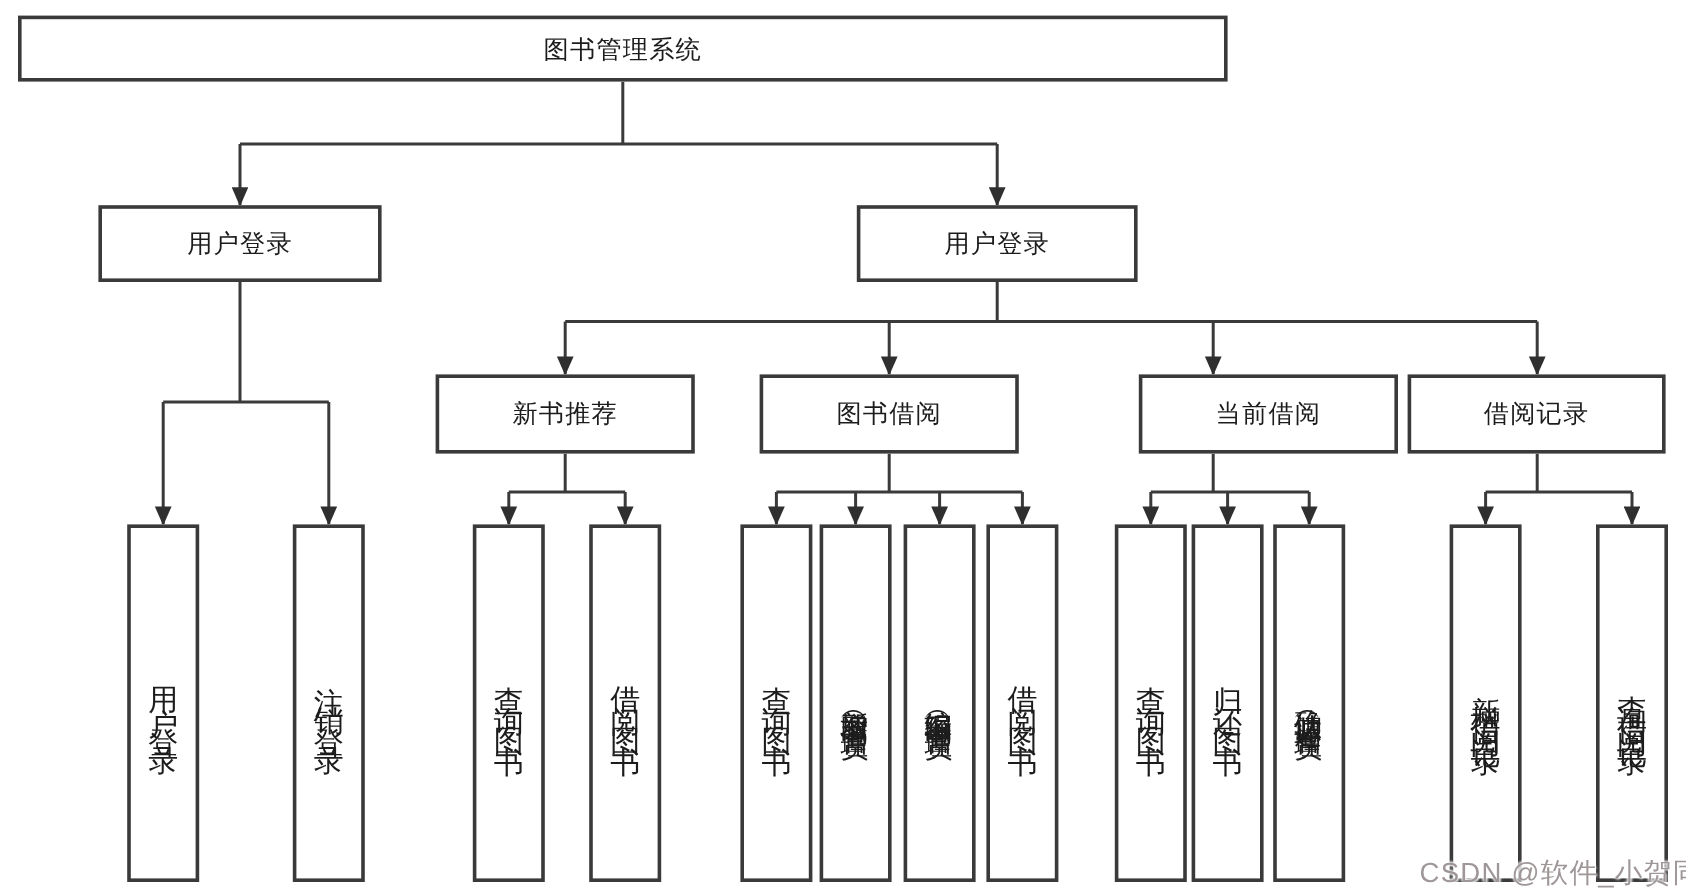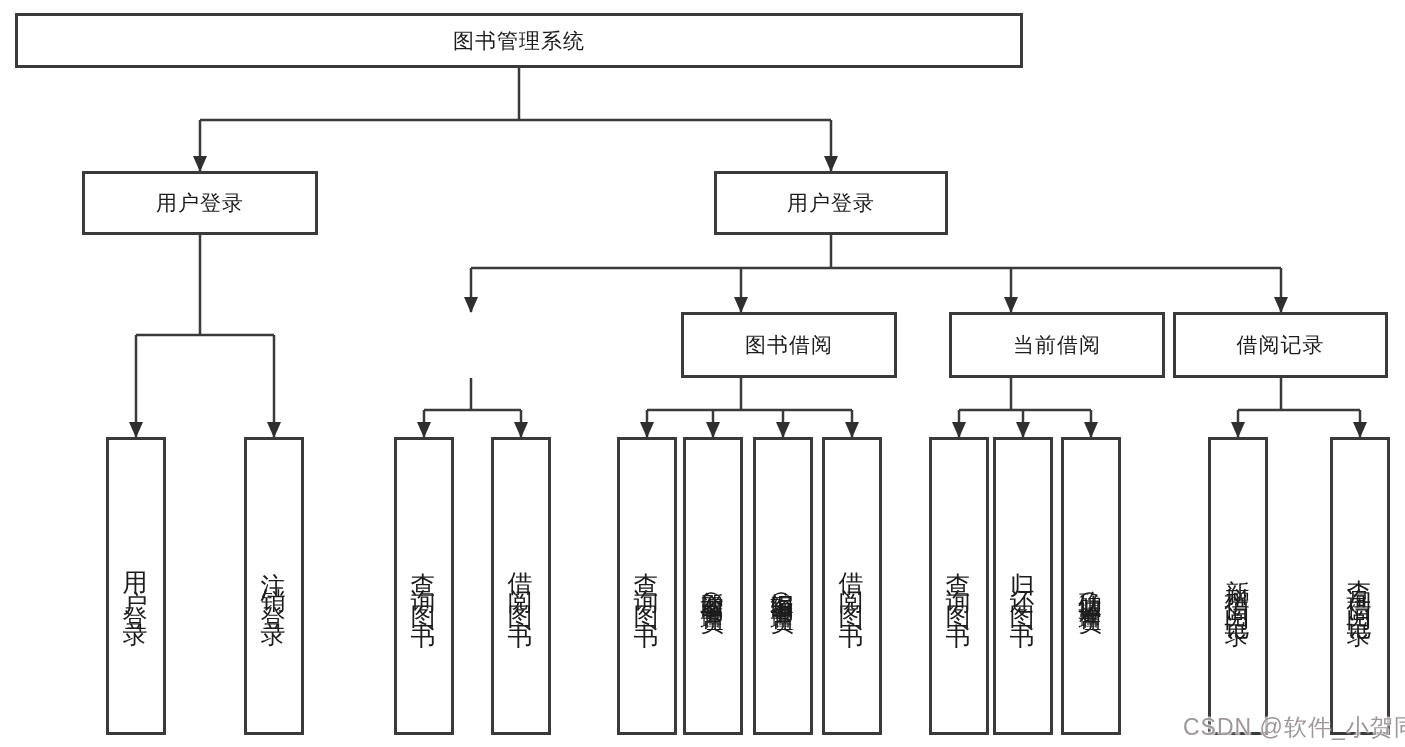--- a/index.html
+++ b/index.html
@@ -94,21 +94,22 @@
     <path class="wire" d="M1238,410 H1360"></path>
     <path class="wire" d="M1238,410 V437" marker-end="url(#arw)"></path>
     <path class="wire" d="M1360,410 V437" marker-end="url(#arw)"></path>
   </svg>
 
   <div class="box h" style="left:15px;top:13px;width:1008px;height:55px;">图书管理系统</div>
 
   <div class="box h" style="left:82px;top:171px;width:236px;height:64px;">用户登录</div>
   <div class="box h" style="left:714px;top:171px;width:234px;height:64px;">用户登录</div>
 
-  <div class="box h" style="left:633px;top:312px;width:216px;height:66px;margin-left:48px;">图书借阅</div>
+  <div class="box h" style="left:363px;top:312px;width:216px;height:66px;">新书推荐</div>
+  <div class="box h" style="left:633px;top:312px;width:216px;height:66px;">图书借阅</div>
   <div class="box h" style="left:903px;top:312px;width:216px;height:66px;margin-left:46px;">当前借阅</div>
   <div class="box h" style="left:1173px;top:312px;width:215px;height:66px;">借阅记录</div>
 
   <div class="box leaf v4" style="left:106px;">
     <span class="vtxt">用户登录</span>
   </div>
   <div class="box leaf v4" style="left:244px;">
     <span class="vtxt">注销登录</span>
   </div>
 

